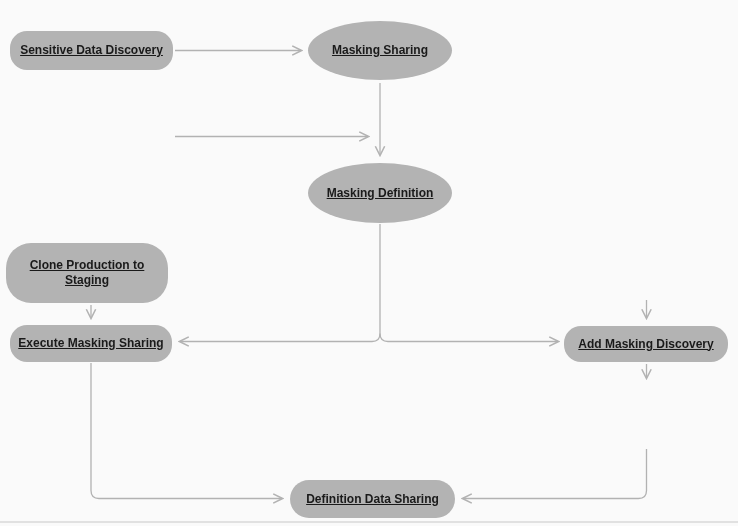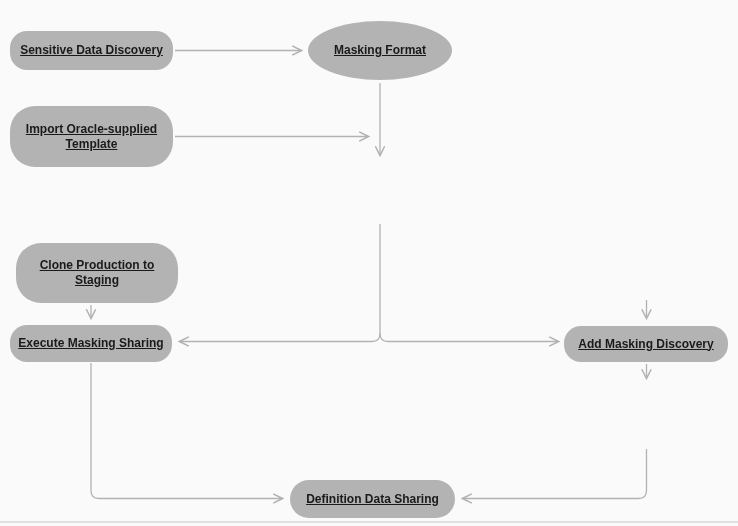--- a/index.html
+++ b/index.html
@@ -24,21 +24,21 @@
     font-size:12px;font-weight:bold;text-align:center;line-height:15px;
     white-space:pre-line;
     text-decoration:underline;
   }
   .ellipse{border-radius:50%}
   
   .n-sdd {left:10px; top:31px;  width:163px;height:39px;border-radius:17px}
   .n-mf  {left:308px;top:21px;  width:144px;height:59px}
   .n-iot {left:10px; top:106px; width:163px;height:61px;border-radius:25px}
   .n-md  {left:308px;top:163px; width:144px;height:60px}
-  .n-cps {left:16px; top:243px; width:162px;height:60px;border-radius:25px}
+  .n-cps {left:6px; top:243px; width:162px;height:60px;border-radius:25px}
   .n-ems {left:10px; top:325px; width:162px;height:37px;border-radius:17px}
   .n-sd  {left:566px;top:261px; width:161px;height:37px;border-radius:17px}
   .n-amd {left:564px;top:326px; width:164px;height:36px;border-radius:17px}
   .n-emss{left:567px;top:384px; width:160px;height:63px;border-radius:27px}
   .n-sds {left:290px;top:480px; width:165px;height:38px;border-radius:19px}
 </style>
 </head>
 <body>
 
 <div class="canvas">
@@ -59,25 +59,24 @@
     <path class="edge" marker-end="url(#arrow)" d="M 646.5 300 V 318"></path>
     <path class="edge" marker-end="url(#arrow)" d="M 646.5 364 V 378"></path>
     <path class="edge" marker-end="url(#arrow)" d="M 91 363 V 490.5 Q 91 498.5 99 498.5 H 282"></path>
     <path class="edge" marker-end="url(#arrow)" d="M 646.5 449 V 490.5 Q 646.5 498.5 638.5 498.5 H 463"></path>
 
     <line class="rule" x1="0" y1="522" x2="738" y2="522"></line>
   </svg>
 
   <div class="node n-sdd">Sensitive Data Discovery</div>
 
-  <div class="node ellipse n-mf">Masking Format</div>
+  <div class="node ellipse n-mf">Masking Sharing</div>
 
-  <div class="node n-iot">Import Oracle-supplied
-Template</div>
 
+  <div class="node ellipse n-md">Masking Definition</div>
 
   <div class="node n-cps">Clone Production to
 Staging</div>
 
   <div class="node n-ems">Execute Masking Sharing</div>
 
 
   <div class="node n-amd">Add Masking Discovery</div>
 
 

